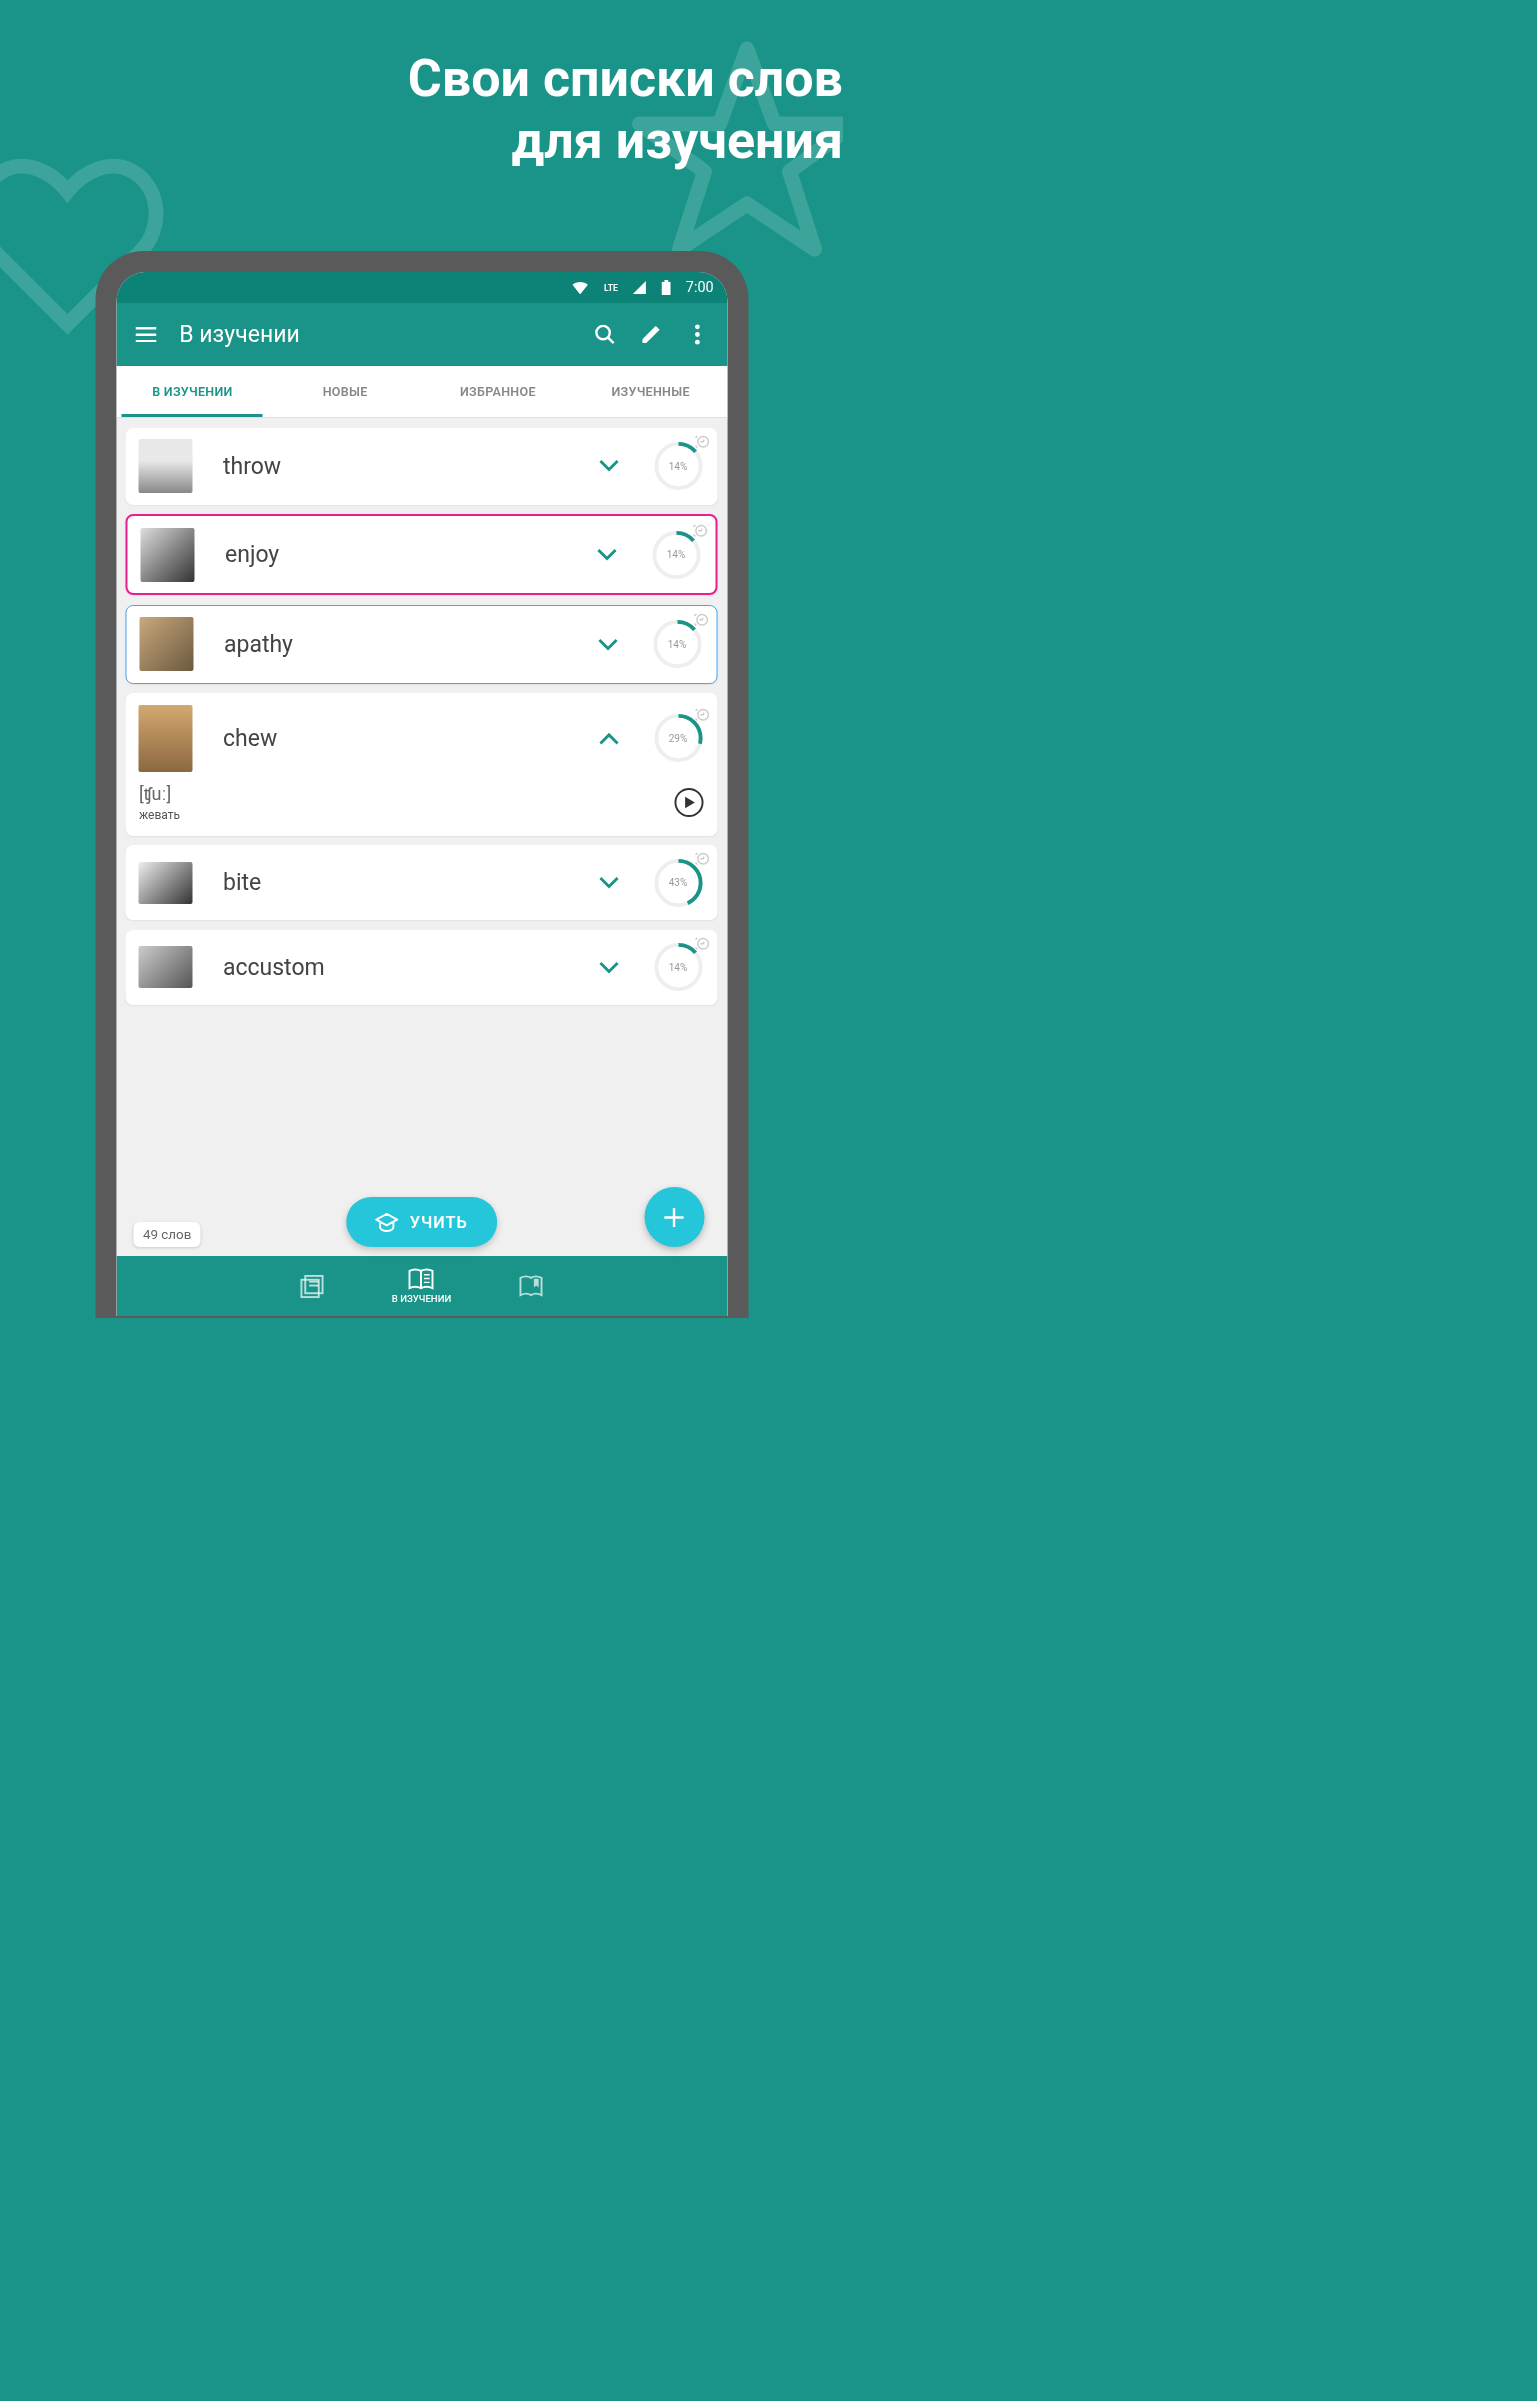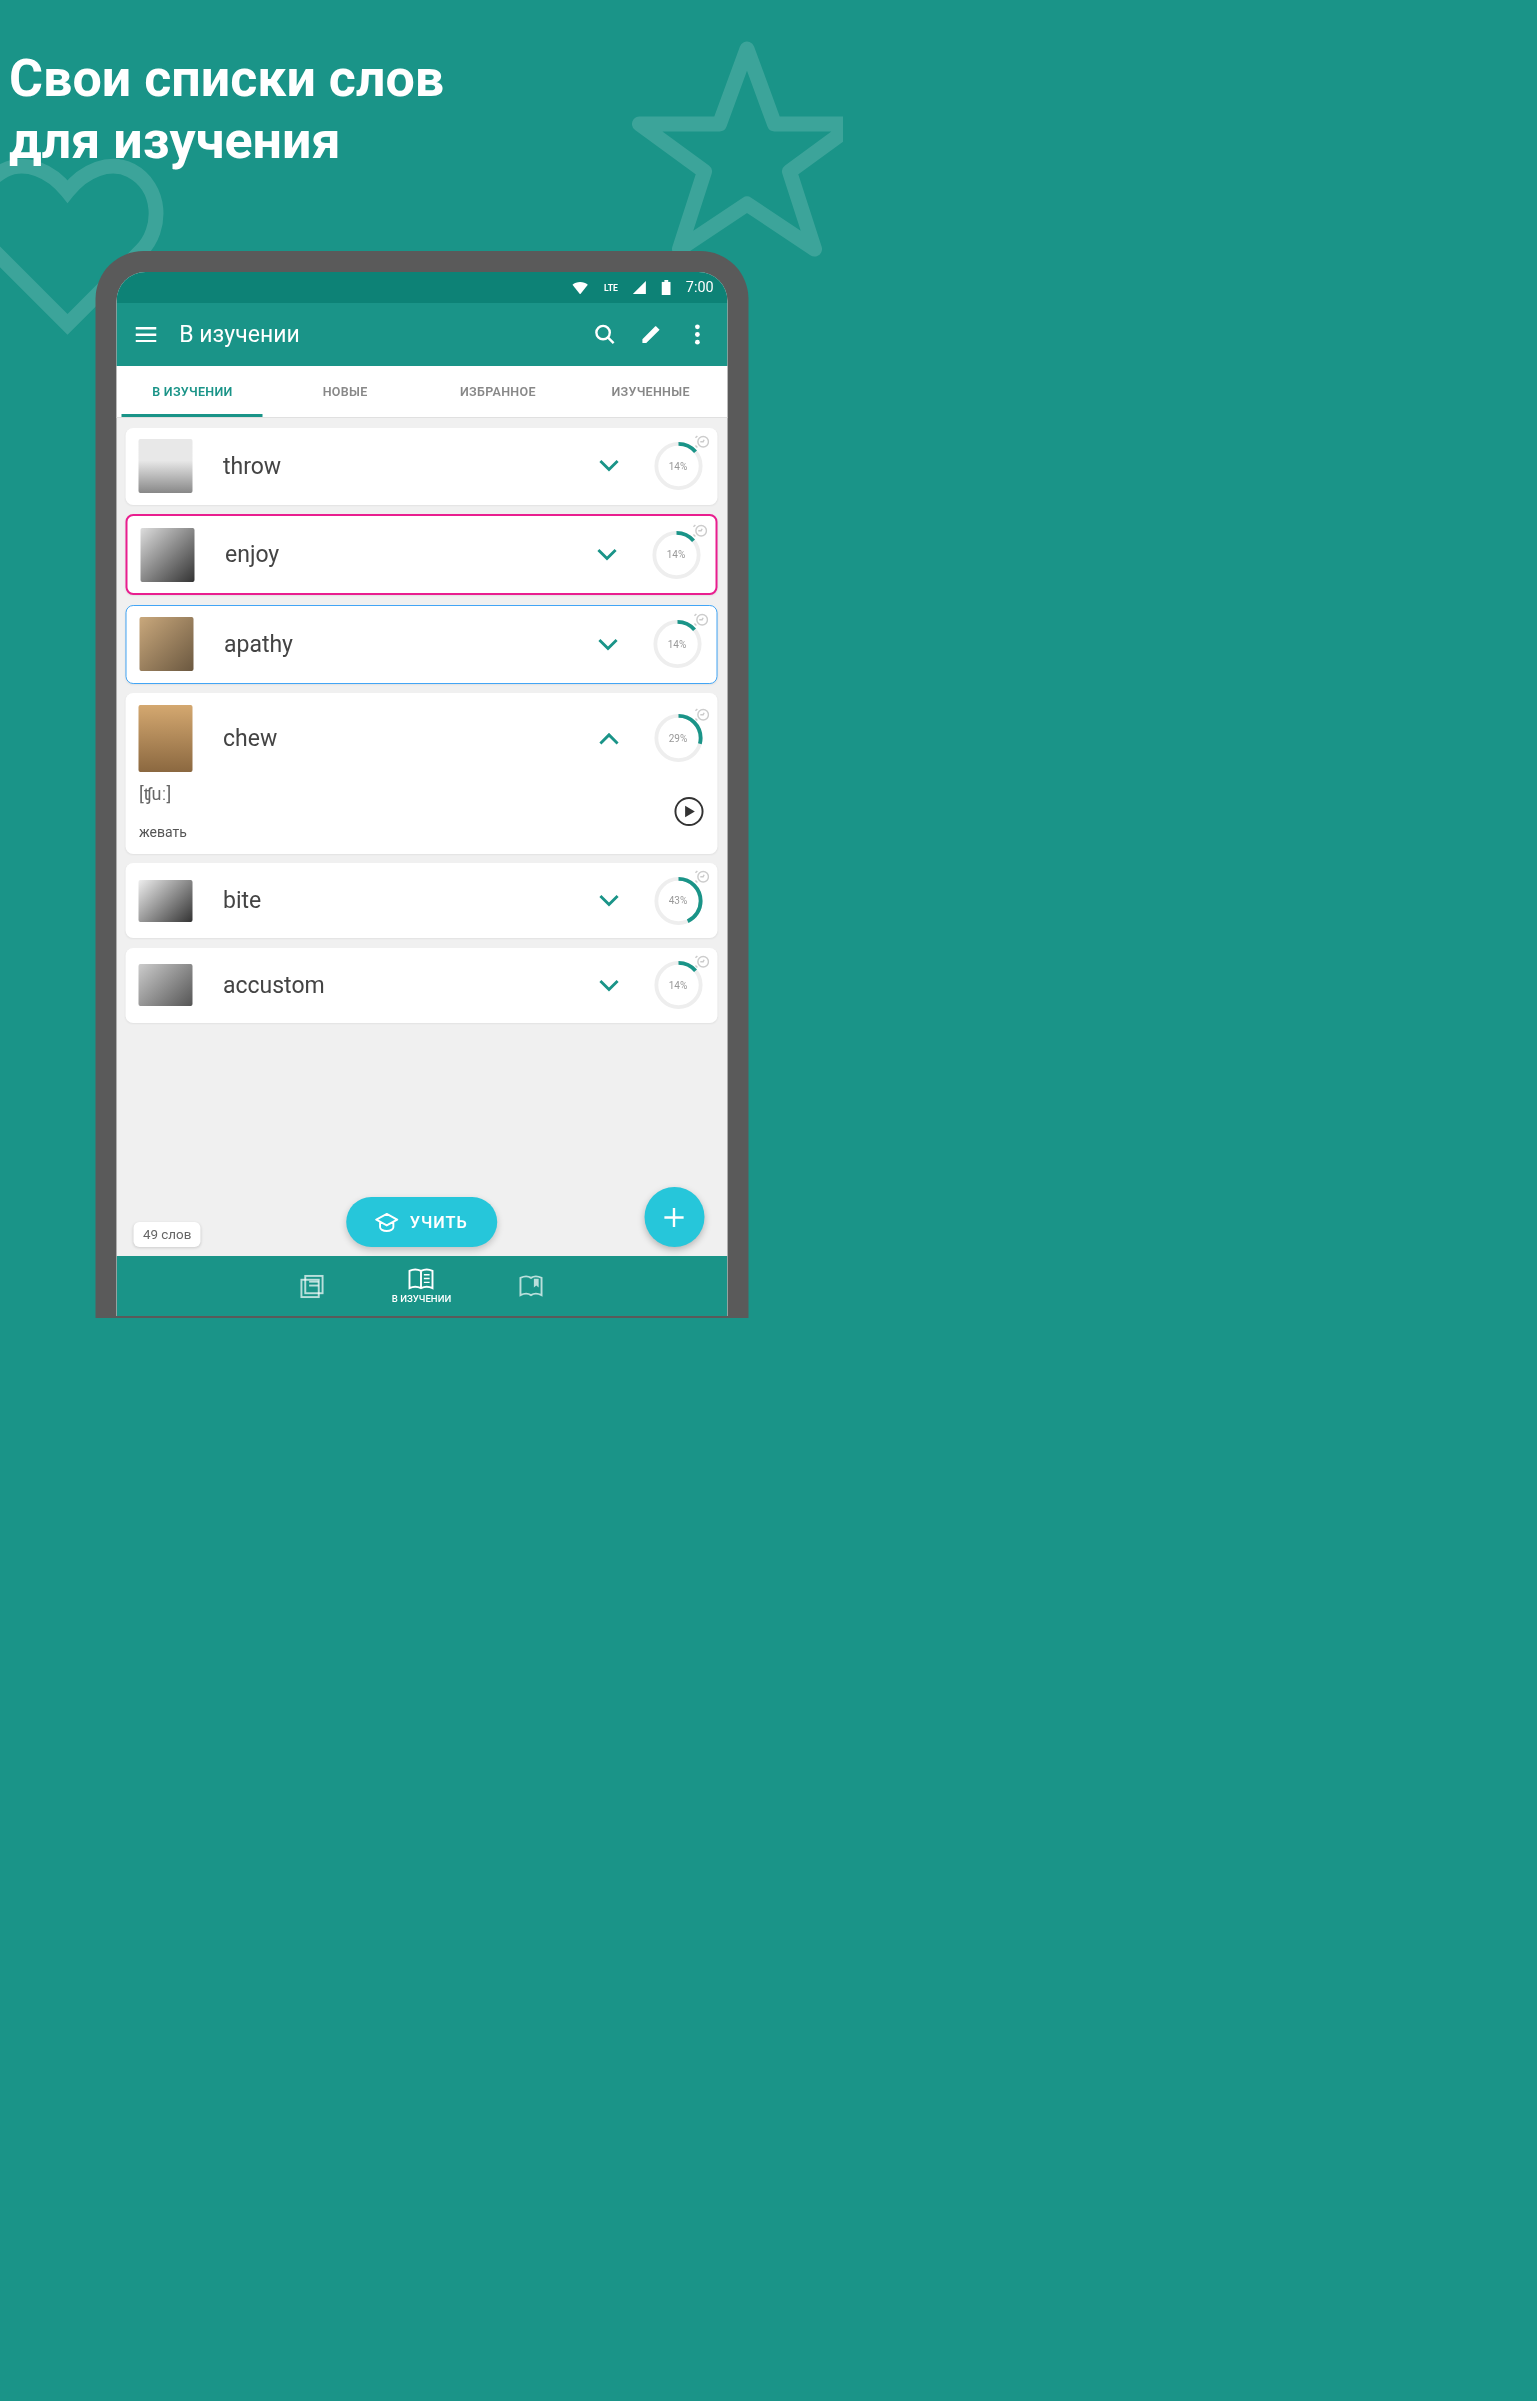--- a/index.html
+++ b/index.html
@@ -21,21 +21,21 @@
 }
 .bg-star {
   position: absolute;
   right: -29px;
   top: 29px;
   width: 250px;
   height: 250px;
   opacity: 0.15;
 }
 .headline {
-  text-align: left;
+  text-align: right;
   color: #fff;
   font-size: 52px;
   font-weight: 700;
   line-height: 1.2;
   padding-top: 48px;
   position: relative;
   z-index: 2;
   margin-left: 9px;
 }
 .phone {
@@ -179,21 +179,21 @@
   color: #bbb;
 }
 .card-expanded {
   padding: 0 13.4px 13.4px 13.4px;
   display: flex;
   align-items: center;
   gap: 26px;
 }
 .expanded-text { flex: 1; }
 .transcription { font-size: 18px; color: #666; }
-.translation { font-size: 14px; color: #555; margin-top: 19px; }
+.translation { font-size: 12px; color: #555; margin-top: 3px; }
 .play-btn { width: 31px; height: 31px; }
 .word-count-badge {
   position: absolute;
   bottom: 69px;
   left: 17.3px;
   background: #fff;
   border-radius: 5.8px;
   padding: 4.8px 9.6px;
   font-size: 13.4px;
   color: #666;

